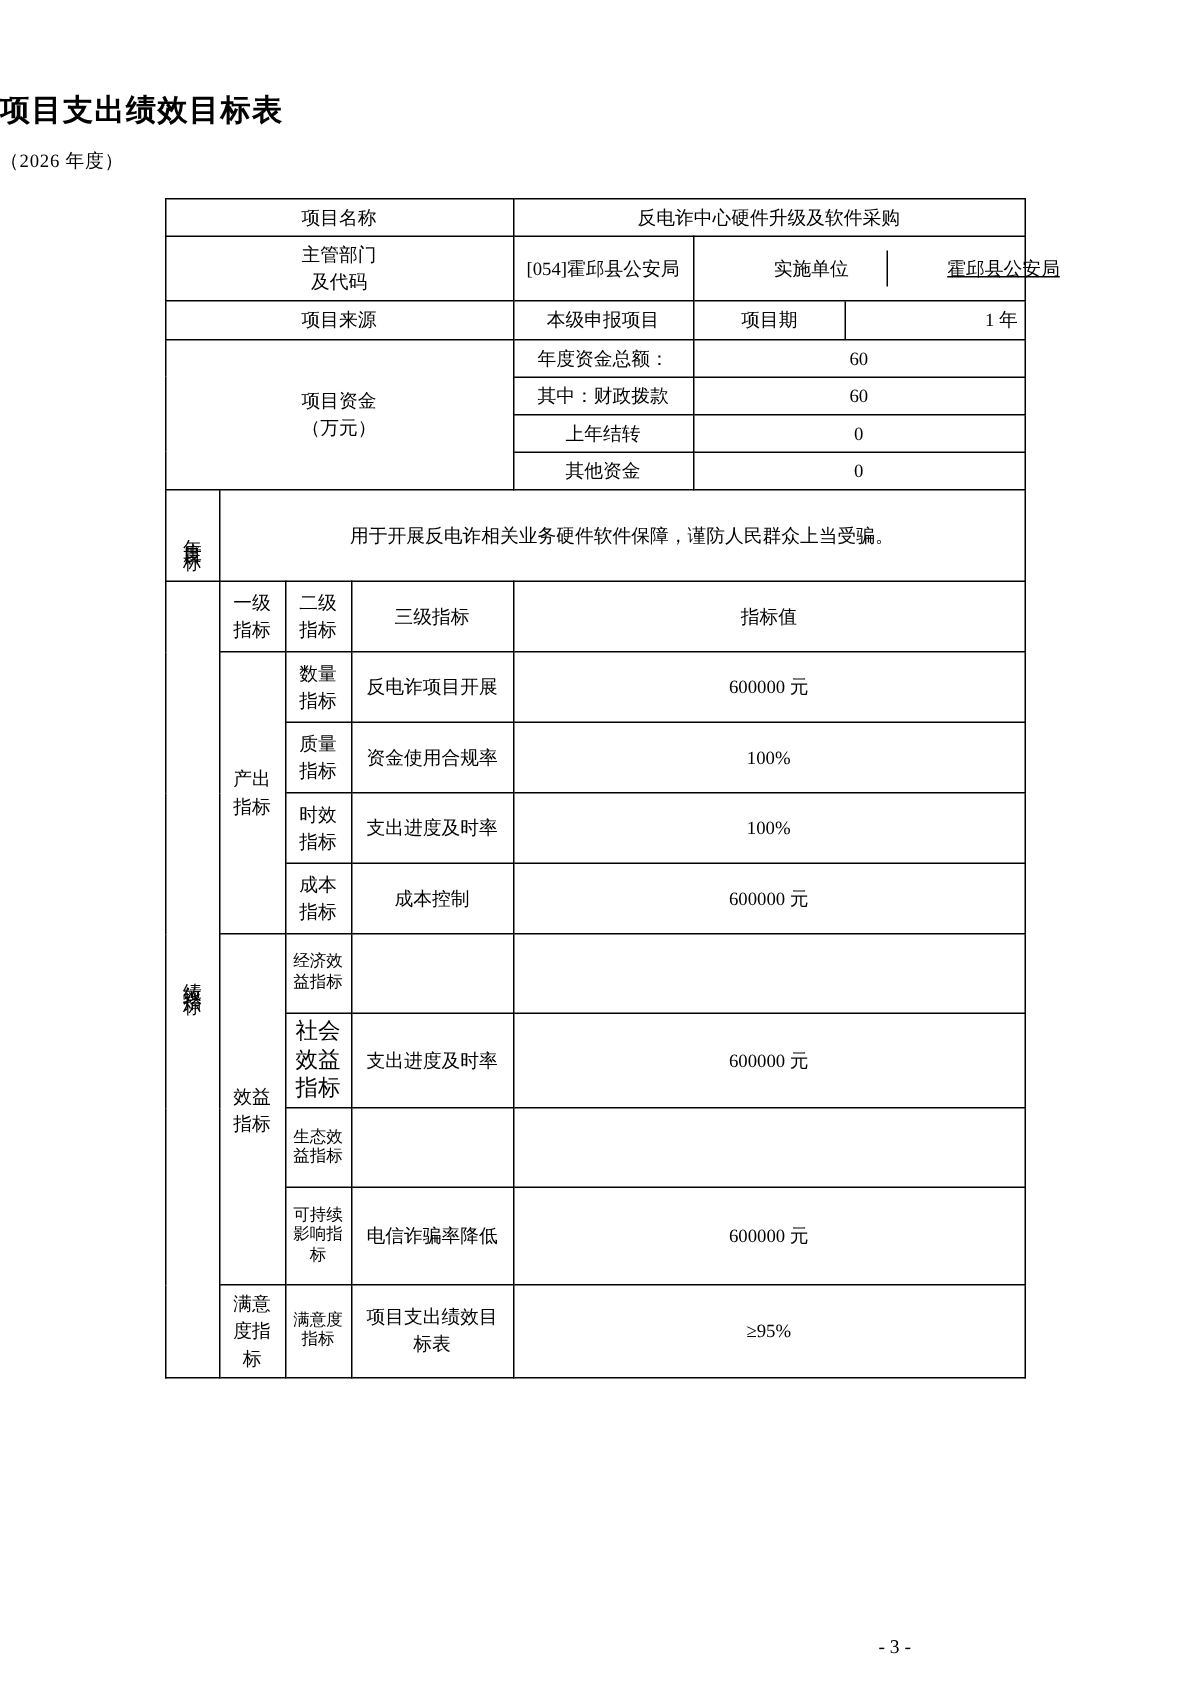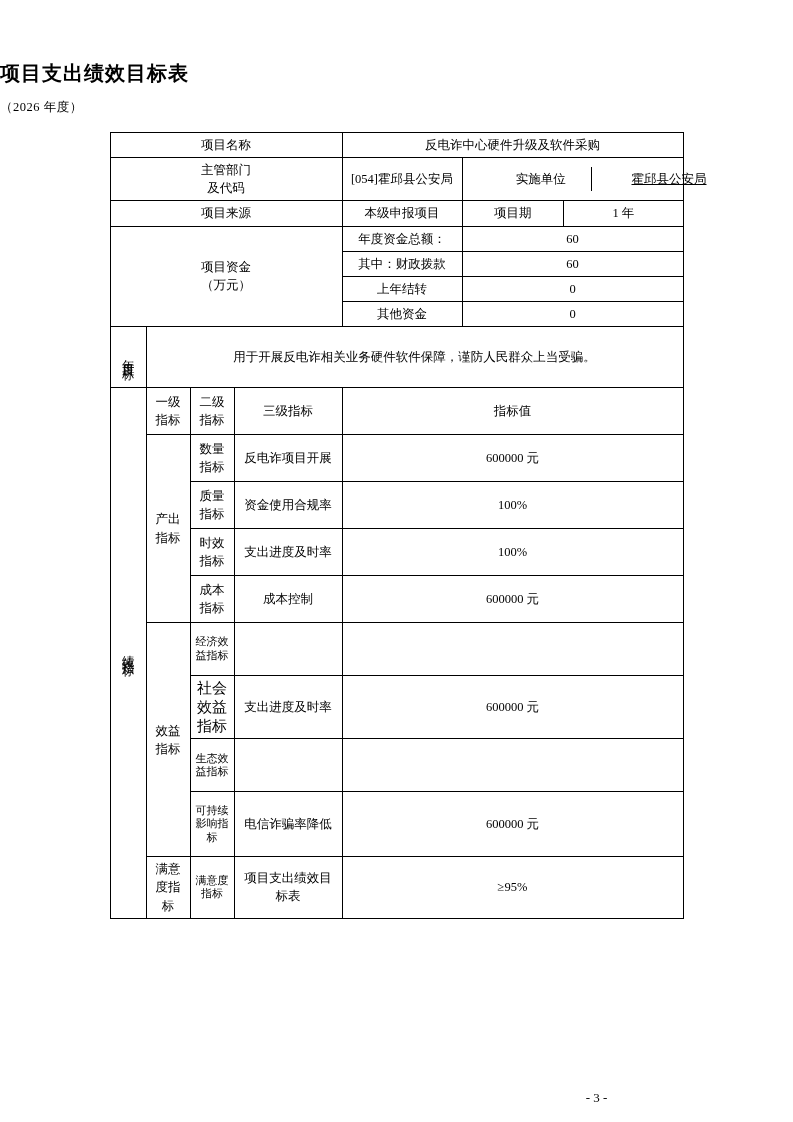--- a/index.html
+++ b/index.html
@@ -126,21 +126,21 @@
       </tr>
 
       <tr>
         <td colspan="4">项目来源</td>
         <td>本级申报项目</td>
         <td style="padding:0">
           <table style="width:100%;border-collapse:collapse;">
             <tbody>
                 <tr>
               <td style="border:none;border-right:1px solid #000;width:46%;font-size:12.5px;text-align:center;padding:3px 20px;">项目期</td>
-              <td style="border:none;width:54%;font-size:12.5px;text-align:center;padding:3px 4px;">1 年</td>
+              <td style="border:none;width:54%;font-size:12.5px;text-align:right;padding:3px 4px;">1 年</td>
             </tr>
           </tbody>
             </table>
         </td>
       </tr>
 
       <tr>
         <td colspan="4" rowspan="4" class="narrow">
           <div>项目资金</div>
           <div>（万元）</div>

